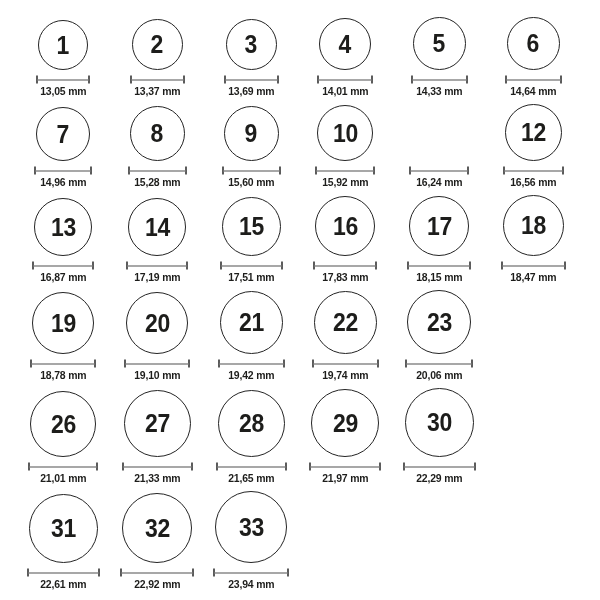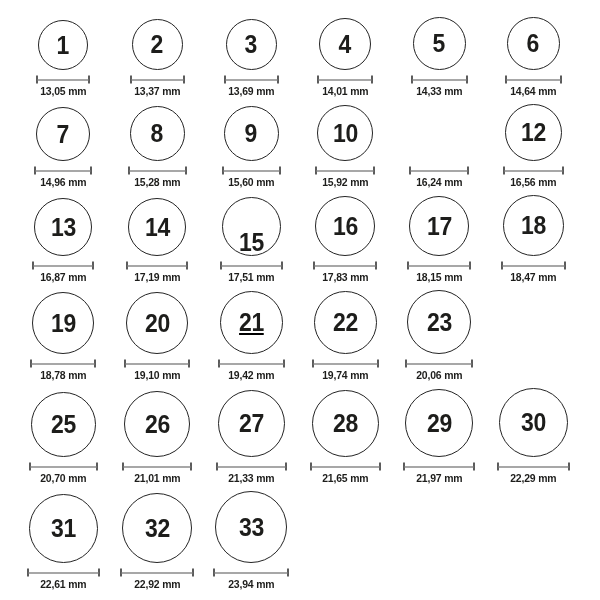--- a/index.html
+++ b/index.html
@@ -225,21 +225,21 @@
     </div>
     <svg class="measure" width="62" height="9">
           <line x1="1" y1="0.5" x2="1" y2="8.5" stroke="#3f3f3f" stroke-width="1.7"></line>
           <line x1="61" y1="0.5" x2="61" y2="8.5" stroke="#3f3f3f" stroke-width="1.7"></line>
           <line x1="1.5" y1="5" x2="60.5" y2="5" stroke="#8a8a8a" stroke-width="1.6"></line>
         </svg>
     <div class="diameter-label">17,19 mm</div>
   </div>
 
   <div class="size-cell">
-    <div class="ring-circle" style="width: 59px; height: 59px; align-items: flex-end;">
+    <div class="ring-circle" style="width: 59px; height: 59px;">
       <span class="ring-number">15</span>
     </div>
     <svg class="measure" width="63" height="9">
           <line x1="1" y1="0.5" x2="1" y2="8.5" stroke="#3f3f3f" stroke-width="1.7"></line>
           <line x1="62" y1="0.5" x2="62" y2="8.5" stroke="#3f3f3f" stroke-width="1.7"></line>
           <line x1="1.5" y1="5" x2="61.5" y2="5" stroke="#8a8a8a" stroke-width="1.6"></line>
         </svg>
     <div class="diameter-label">17,51 mm</div>
   </div>
 
@@ -298,21 +298,21 @@
     </div>
     <svg class="measure" width="66" height="9">
           <line x1="1" y1="0.5" x2="1" y2="8.5" stroke="#3f3f3f" stroke-width="1.7"></line>
           <line x1="65" y1="0.5" x2="65" y2="8.5" stroke="#3f3f3f" stroke-width="1.7"></line>
           <line x1="1.5" y1="5" x2="64.5" y2="5" stroke="#8a8a8a" stroke-width="1.6"></line>
         </svg>
     <div class="diameter-label">19,10 mm</div>
   </div>
 
   <div class="size-cell">
-    <div class="ring-circle" style="width: 63px; height: 63px; text-decoration: underline;">
+    <div class="ring-circle" style="width: 63px; height: 63px;">
       <span class="ring-number">21</span>
     </div>
     <svg class="measure" width="67" height="9">
           <line x1="1" y1="0.5" x2="1" y2="8.5" stroke="#3f3f3f" stroke-width="1.7"></line>
           <line x1="66" y1="0.5" x2="66" y2="8.5" stroke="#3f3f3f" stroke-width="1.7"></line>
           <line x1="1.5" y1="5" x2="65.5" y2="5" stroke="#8a8a8a" stroke-width="1.6"></line>
         </svg>
     <div class="diameter-label">19,42 mm</div>
   </div>
 
@@ -335,31 +335,20 @@
     <svg class="measure" width="68" height="9">
           <line x1="1" y1="0.5" x2="1" y2="8.5" stroke="#3f3f3f" stroke-width="1.7"></line>
           <line x1="67" y1="0.5" x2="67" y2="8.5" stroke="#3f3f3f" stroke-width="1.7"></line>
           <line x1="1.5" y1="5" x2="66.5" y2="5" stroke="#8a8a8a" stroke-width="1.6"></line>
         </svg>
     <div class="diameter-label">20,06 mm</div>
   </div>
 
 </div>
     <div class="size-row">
-  <div class="size-cell">
-    <div class="ring-circle" style="width: 65px; height: 65px;">
-      <span class="ring-number">25</span>
-    </div>
-    <svg class="measure" width="69" height="9">
-          <line x1="1" y1="0.5" x2="1" y2="8.5" stroke="#3f3f3f" stroke-width="1.7"></line>
-          <line x1="68" y1="0.5" x2="68" y2="8.5" stroke="#3f3f3f" stroke-width="1.7"></line>
-          <line x1="1.5" y1="5" x2="67.5" y2="5" stroke="#8a8a8a" stroke-width="1.6"></line>
-        </svg>
-    <div class="diameter-label">20,70 mm</div>
-  </div>
 
   <div class="size-cell">
     <div class="ring-circle" style="width: 66px; height: 66px;">
       <span class="ring-number">26</span>
     </div>
     <svg class="measure" width="70" height="9">
           <line x1="1" y1="0.5" x2="1" y2="8.5" stroke="#3f3f3f" stroke-width="1.7"></line>
           <line x1="69" y1="0.5" x2="69" y2="8.5" stroke="#3f3f3f" stroke-width="1.7"></line>
           <line x1="1.5" y1="5" x2="68.5" y2="5" stroke="#8a8a8a" stroke-width="1.6"></line>
         </svg>

